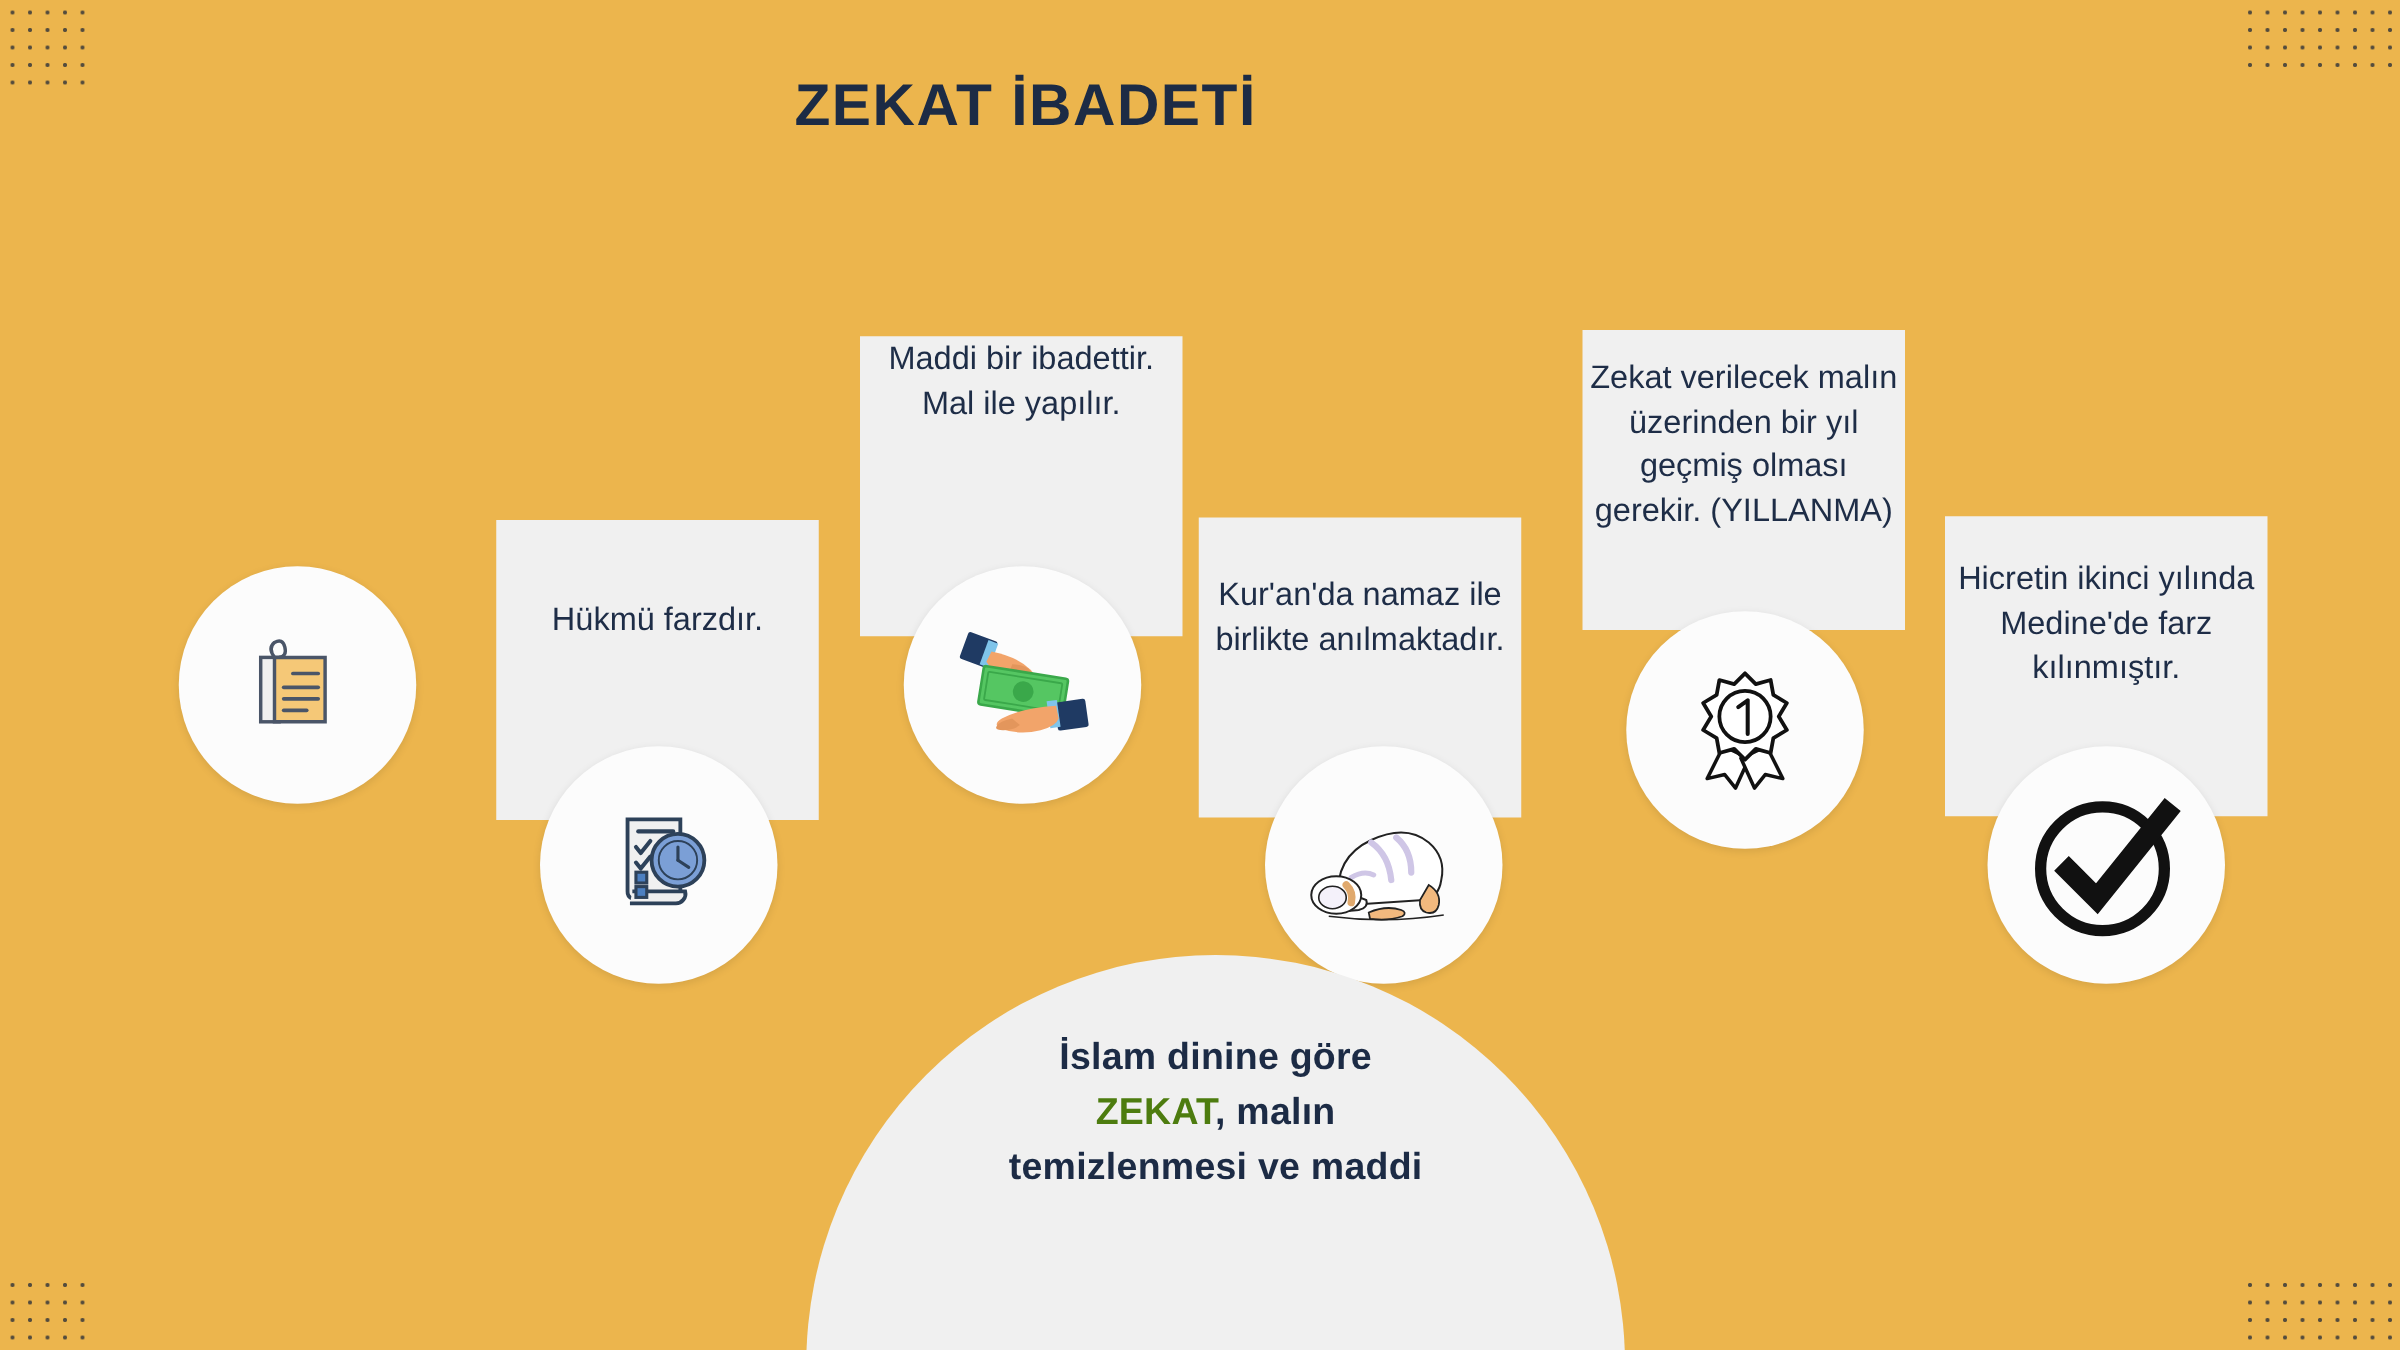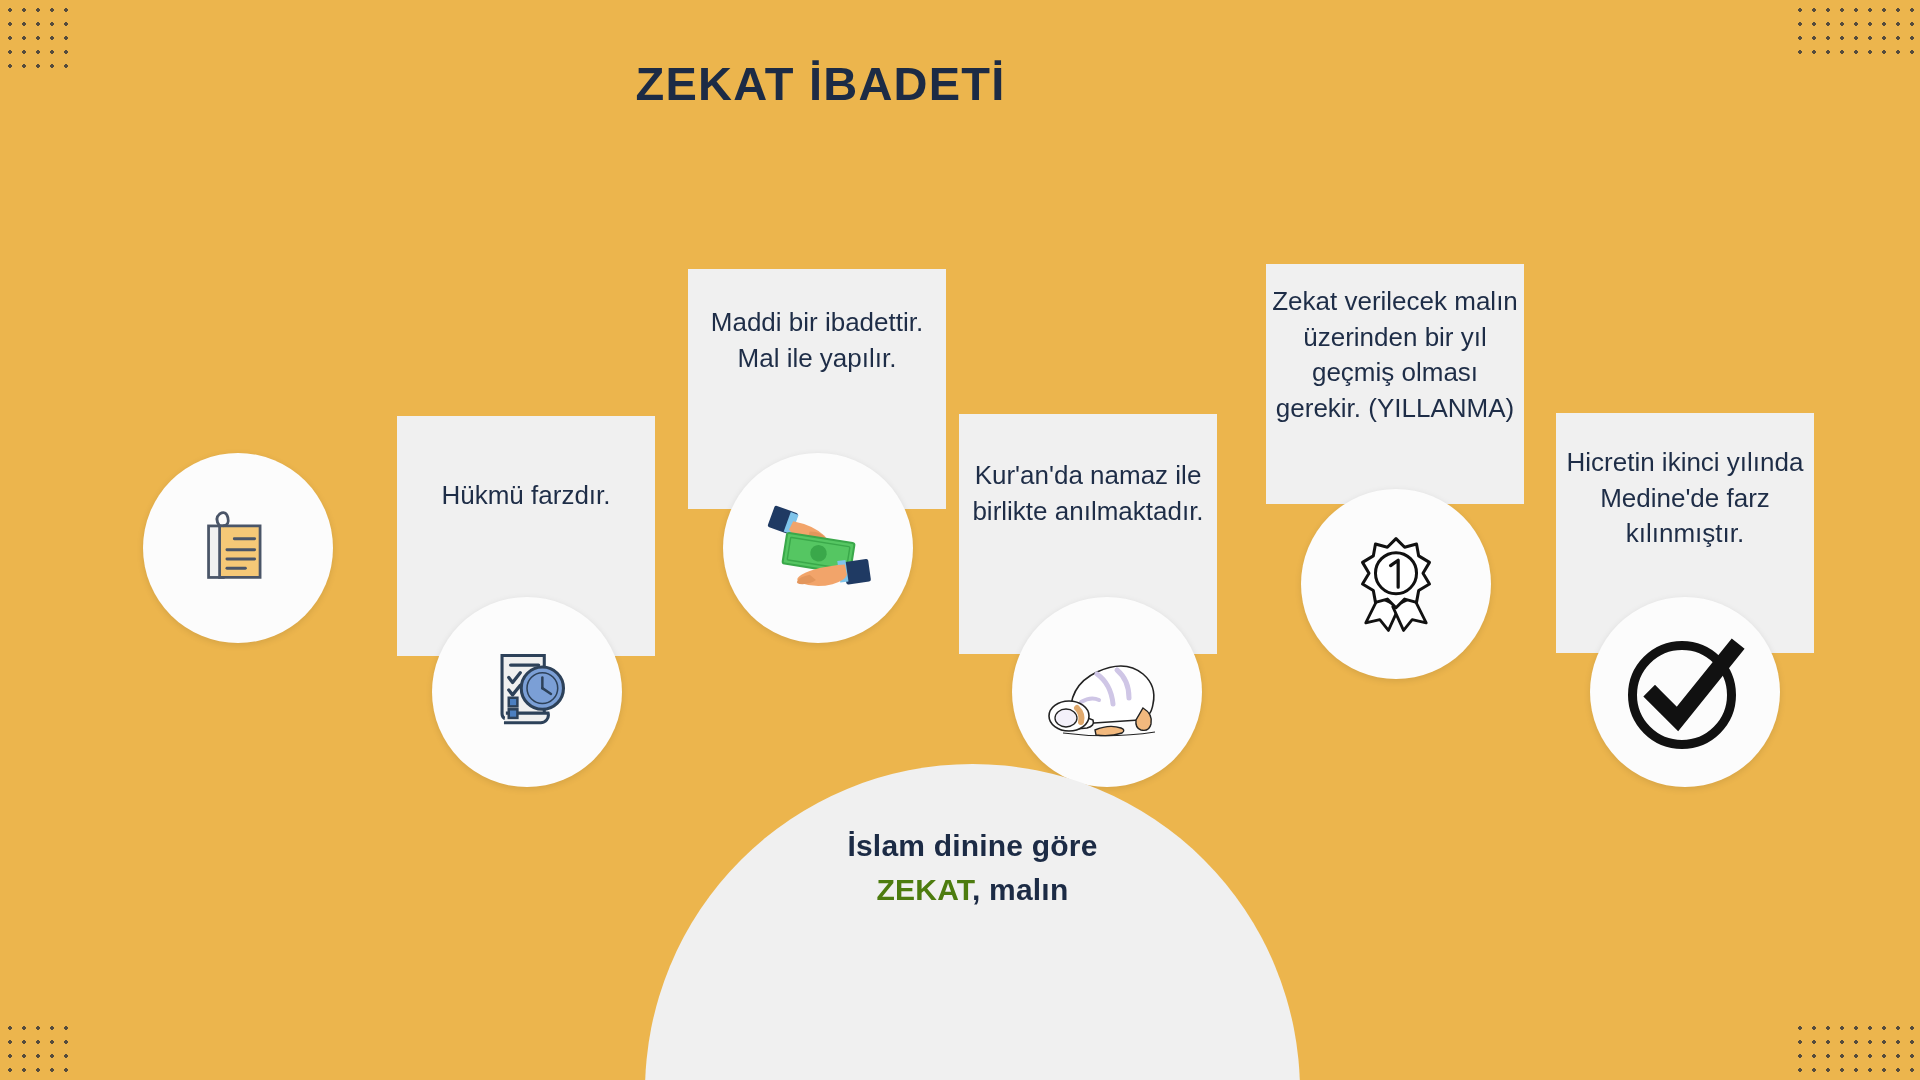--- a/index.html
+++ b/index.html
@@ -59,21 +59,21 @@
     box-sizing: border-box;
   }
   .card .txt {
     width: 100%;
     font-size: 26px;
     line-height: 1.37;
   }
 
   .card-1 { left: 110px;  top: 272px; width: 258px; height: 240px; padding-top: 46px; }
   .card-2 { left: 397px;  top: 416px; width: 258px; height: 240px; padding-top: 62px; }
-  .card-3 { left: 688px;  top: 269px; width: 258px; height: 240px; padding-top: 36px; }
+  .card-3 { left: 688px;  top: 269px; width: 258px; height: 240px; }
   .card-4 { left: 959px;  top: 414px; width: 258px; height: 240px; padding-top: 44px; }
   .card-5 { left: 1266px; top: 264px; width: 258px; height: 240px; padding-top: 20px; }
   .card-6 { left: 1556px; top: 413px; width: 258px; height: 240px; padding-top: 32px; }
 
   
   .icon-circle {
     position: absolute;
     border-radius: 50%;
     background: #fcfcfc;
     display: flex;
@@ -227,18 +227,18 @@
     <svg width="150" height="150" viewBox="0 0 100 100">
       <circle cx="48" cy="52" r="33" fill="none" stroke="#111" stroke-width="6"></circle>
       <path d="M30 53 L45 68 L82 22" fill="none" stroke="#111" stroke-width="11" stroke-linecap="square" stroke-linejoin="miter"></path>
     </svg>
   </div>
 
   <div class="bottom-circle">
     <div class="bottom-text">
       <span>İslam dinine göre</span><br>
       <span class="hl">ZEKAT</span><span>, malın</span><br>
-      <br>
+      <span>temizlenmesi ve maddi</span><br>
       <br>
     </div>
   </div>
 
 </div>
 
 </body></html>

